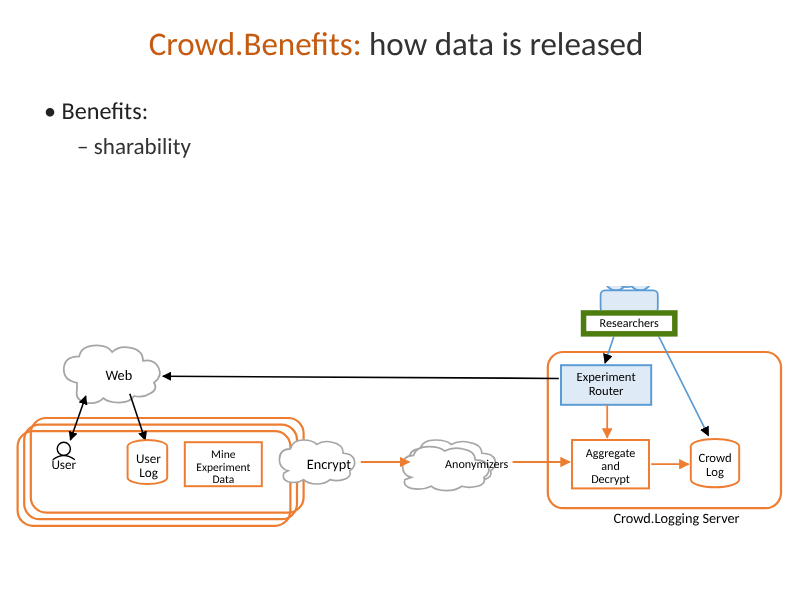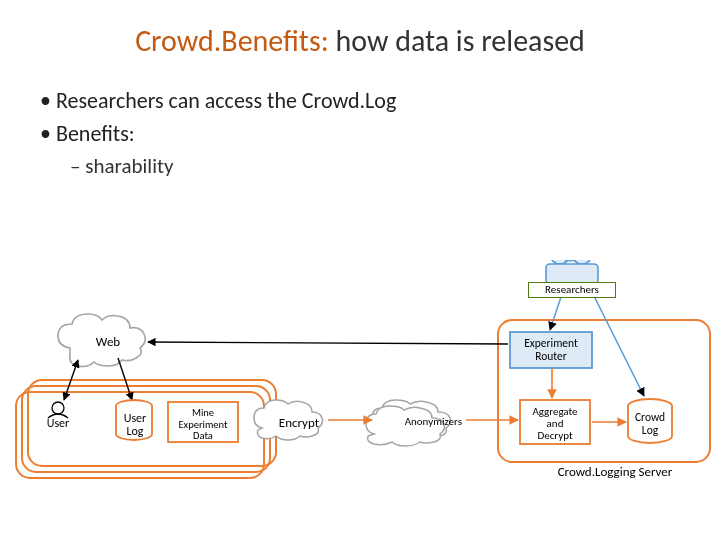--- a/index.html
+++ b/index.html
@@ -43,41 +43,40 @@
   .lbl {
     position: absolute;
     font-size: 12px;
     color: #000;
     text-align: center;
     line-height: 1.1;
     background: transparent;
   }
   
   #lbl-web { left: 88px; top: 75px; width: 40px; font-size: 13px; }
-  #lbl-researchers { left: 528px; top: 22px; width: 88px; background:#fff; border:1px solid #4d7c0f; font-size: 11px; padding:1px 0;}
+  #lbl-researchers { left: 528px; top: 22px; width: 88px; background:#fff; border:5px solid #4d7c0f; font-size: 11px; padding:1px 0;}
   #lbl-user { left: 40px; top: 157px; width: 36px; }
   #lbl-userlog { left: 115px; top: 152px; width: 40px; }
   #lbl-mine { left: 170px; top: 147px; width: 66px; font-size:10.5px;}
   #lbl-encrypt { left: 270px; top: 156px; width: 58px; font-size:13px;}
   #lbl-anon { left: 382px; top: 156px; width: 80px; font-size:11px;text-align:right; }
   #lbl-exprtr { left: 513px; top: 77px; width: 76px; font-size:11.5px; }
   #lbl-aggdec { left: 523px; top: 146px; width: 64px; font-size:11px; }
   #lbl-crowdlog { left: 625px; top: 151px; width: 50px; font-size:11.5px; }
   #lbl-userscomp { left: 116px; top: 186px; width: 120px; font-size:12.5px; }
   #lbl-server { left: 540px; top: 205px; width: 150px; font-size:13px; }
 </style>
 </head>
 <body>
 
 <h1 class="title">
   <span class="accent">Crowd.Benefits:</span><span> how data is released</span>
 </h1>
 
 <ul class="bullets">
-  <li>Researchers can access the Crowd.Log</li>
   <li>Benefits:</li>
 </ul>
 <ul class="sub">
   <li>sharability</li>
 </ul>
 
 <div class="diagram">
 <svg width="720" height="280">
   <defs>
     <marker id="arrow" viewBox="0 0 10 10" refX="9" refY="5" markerWidth="6" markerHeight="6" orient="auto-start-reverse">

